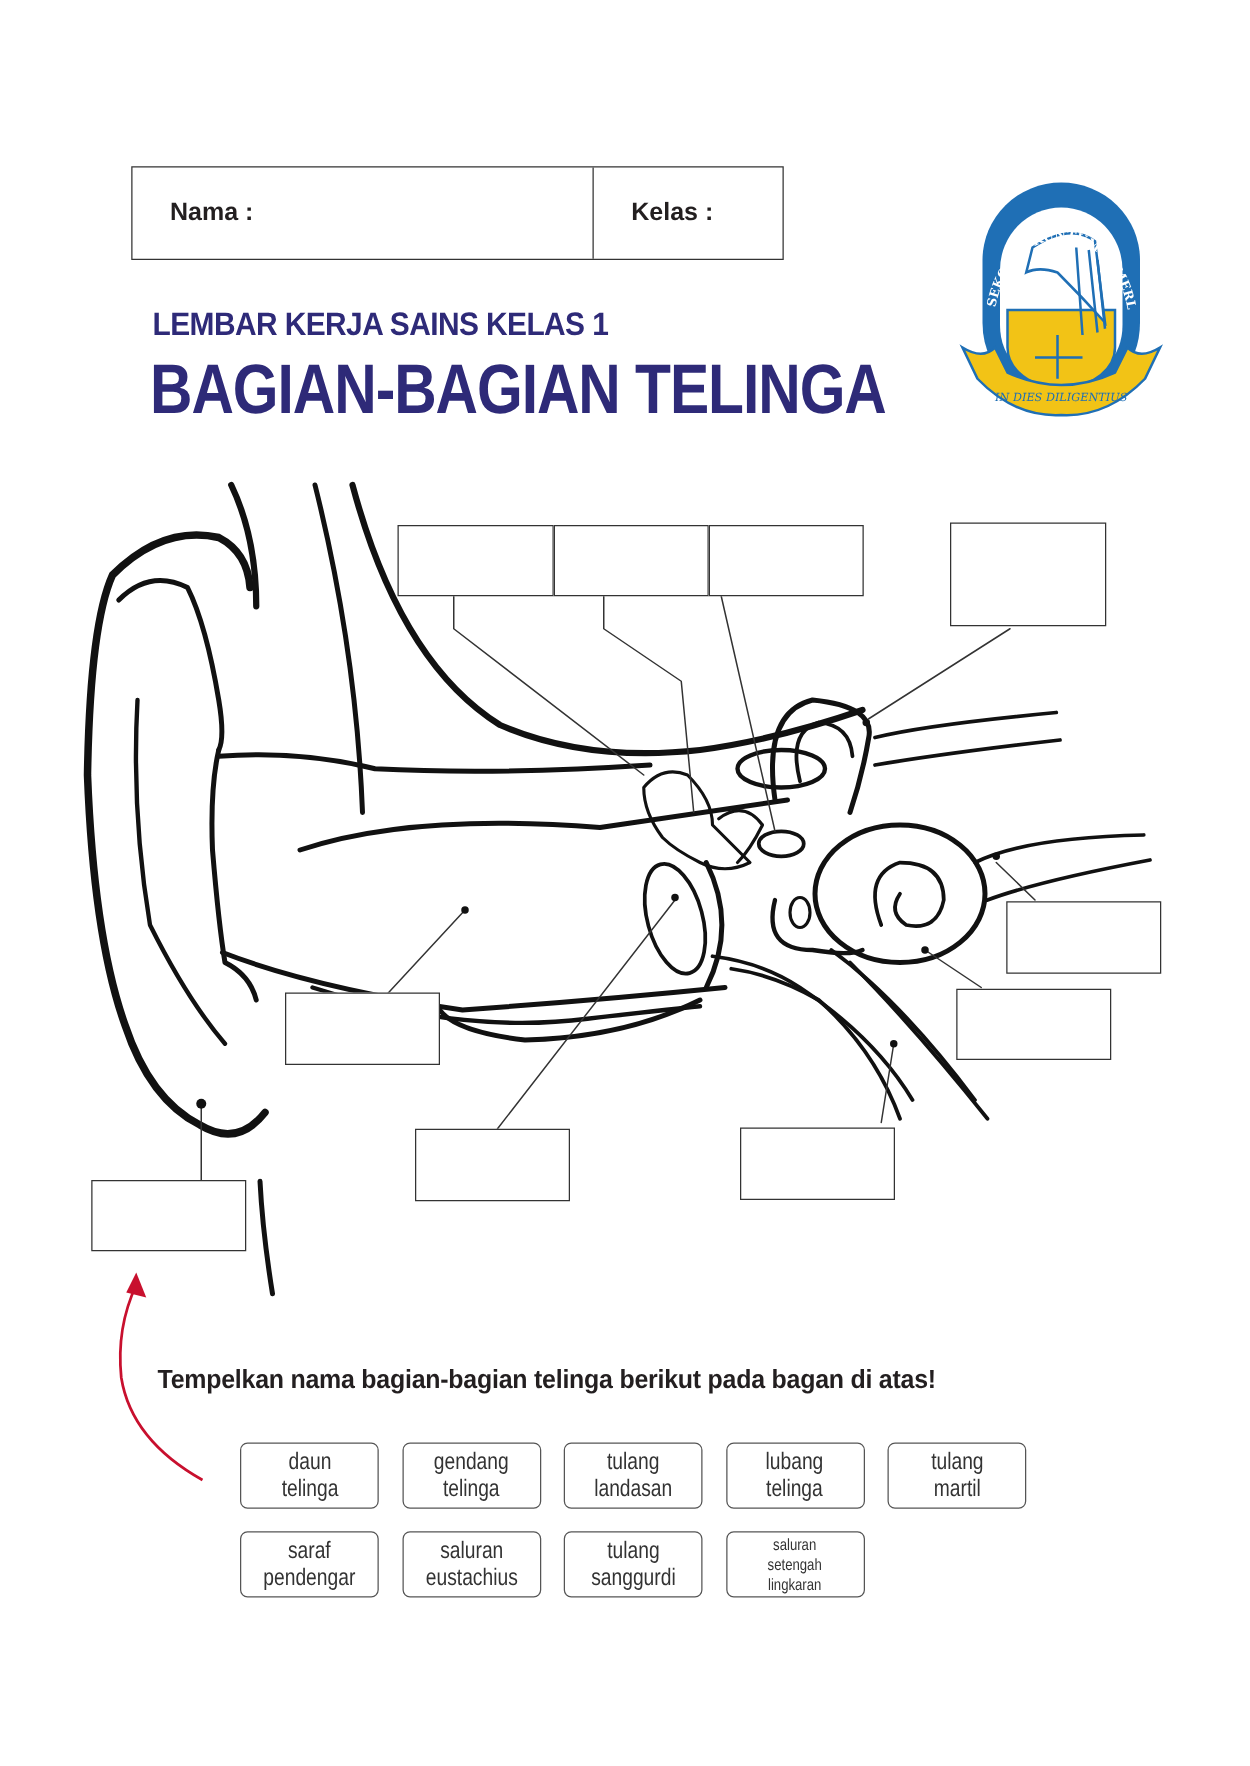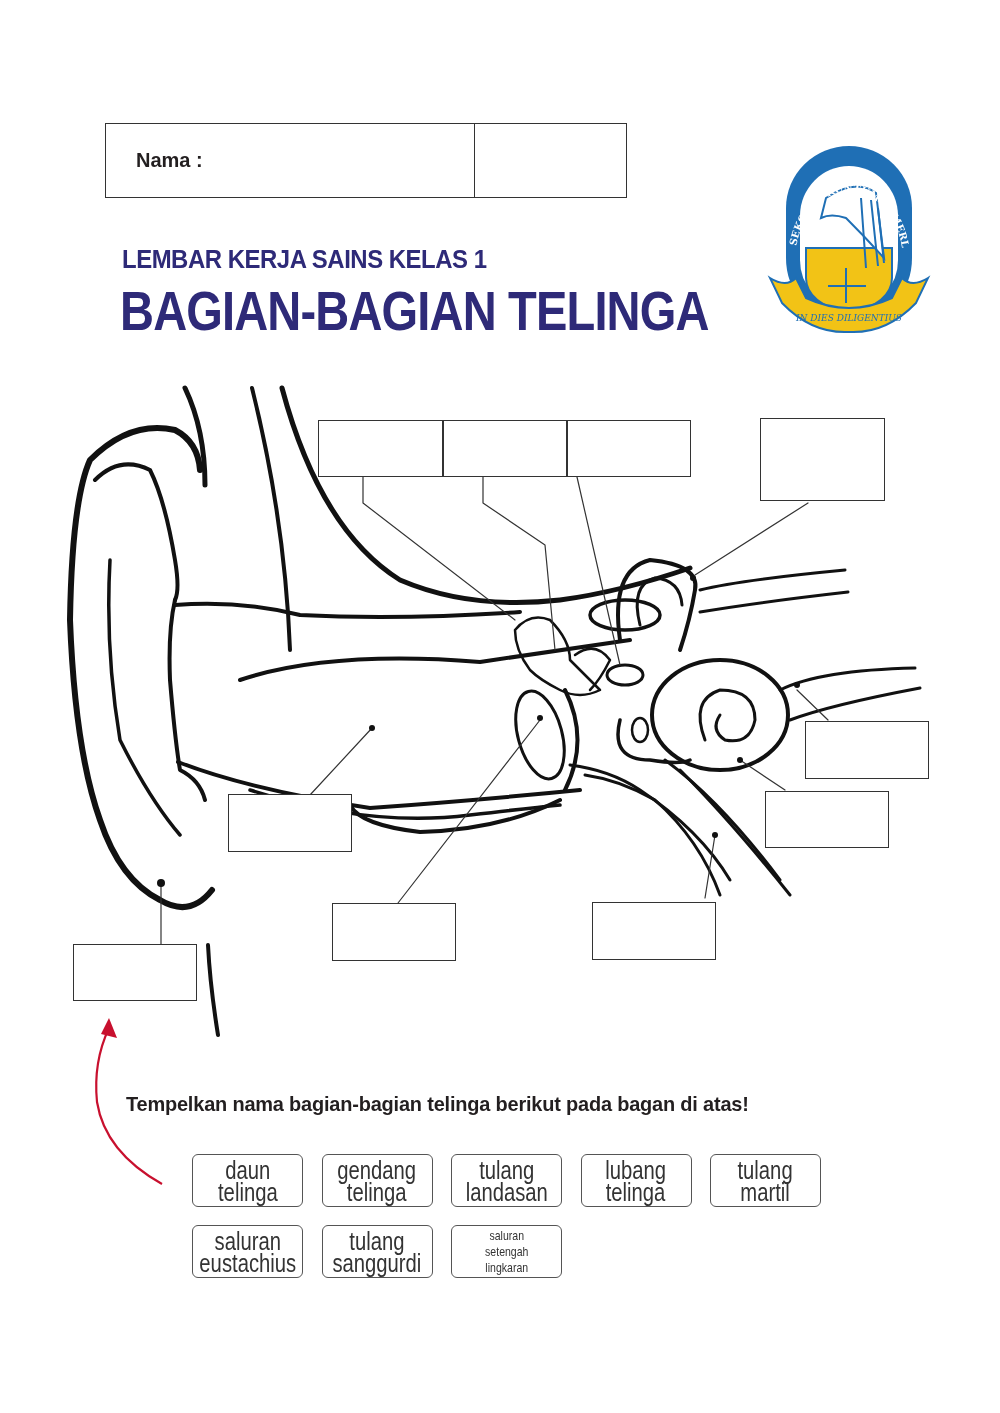--- a/index.html
+++ b/index.html
@@ -1,39 +1,42 @@
 <!DOCTYPE html>
 <html><head>
 <meta charset="utf-8">
 <style>
   html, body { margin: 0; padding: 0; background: #ffffff; }
   body { width: 1000px; height: 1413px; position: relative; overflow: hidden;
          font-family: "Liberation Sans", sans-serif; color: #231f20; }
   .abs { position: absolute; }
-  .name-table { left: 105px; top: 123px; width: 522px; height: 75px; border: 1.5px solid #333; display: flex; box-sizing: border-box; }
+  .name-table { left: 105px; top: 133px; width: 522px; height: 75px; border: 1.5px solid #333; display: flex; box-sizing: border-box; }
   .name-cell { height: 100%; display: flex; align-items: center; box-sizing: border-box; font-weight: bold; font-size: 20px; }
   .name-cell.left { width: 369px; border-right: 1.5px solid #333; padding-left: 30px; }
   .name-cell.right { flex: 1; padding-left: 30px; }
   .subtitle { left: 122px; top: 244px; font-size: 26px; font-weight: bold; color: #2e2a78; letter-spacing: -0.5px; transform: scaleX(0.92); transform-origin: left; white-space: nowrap; }
   .title { left: 120px; top: 278px; font-size: 56px; font-weight: bold; color: #2e2a78; letter-spacing: -1px; transform: scaleX(0.84); transform-origin: left; white-space: nowrap; }
   .logo { left: 766px; top: 138px; width: 166px; height: 196px; }
   .diagram { left: 0; top: 360px; width: 1000px; height: 680px; }
   .label-box { position: absolute; border: 1.6px solid #333; background: #fff; box-sizing: border-box; }
   .instruction { left: 126px; top: 1092px; font-size: 21px; font-weight: bold; white-space: nowrap; letter-spacing: -0.2px; transform: scaleX(0.95); transform-origin: left; }
   .cards { left: 192px; top: 1154px; width: 632px; display: grid; grid-template-columns: repeat(5, 111px); column-gap: 18.5px; row-gap: 18px; }
-  .card { height: 53px; border: 1.5px solid #555; border-radius: 6px; display: flex; align-items: center; justify-content: center; text-align: center; font-size: 25px; line-height: 22px; color: #333; box-sizing: border-box; transform-origin: center; }
+  .card { height: 53px; border: 1.5px solid #555; border-radius: 6px; display: flex; align-items: center; justify-content: center; text-align: center; font-size: 19px; line-height: 22px; color: #333; box-sizing: border-box; transform-origin: center; }
   .card span { display: block; transform: scaleX(0.9); }
   .card.small { font-size: 13px; line-height: 16px; }
 </style>
 </head>
 <body>
 
 <div class="abs name-table">
   <div class="name-cell left">
       <span>Nama :</span>
+    </div>
+  <div class="name-cell right">
+      <span>Kelas :</span>
     </div>
 </div>
 
 <div class="abs subtitle">LEMBAR KERJA SAINS KELAS 1</div>
 <div class="abs title">BAGIAN-BAGIAN TELINGA</div>
 
 <svg class="abs logo" viewBox="0 0 166 196">
   <defs>
       <path id="arcp" d="M30,110 A54,70 0 0 1 136,110"></path>
     </defs>
@@ -157,20 +160,26 @@
       </span>
     </div>
   <div class="card">
       <span>
         <span>tulang</span>
         <span>martil</span>
       </span>
     </div>
   <div class="card">
       <span>
+        <span>saraf</span>
+        <span>pendengar</span>
+      </span>
+    </div>
+  <div class="card">
+      <span>
         <span>saluran</span>
         <span>eustachius</span>
       </span>
     </div>
   <div class="card">
       <span>
         <span>tulang</span>
         <span>sanggurdi</span>
       </span>
     </div>

